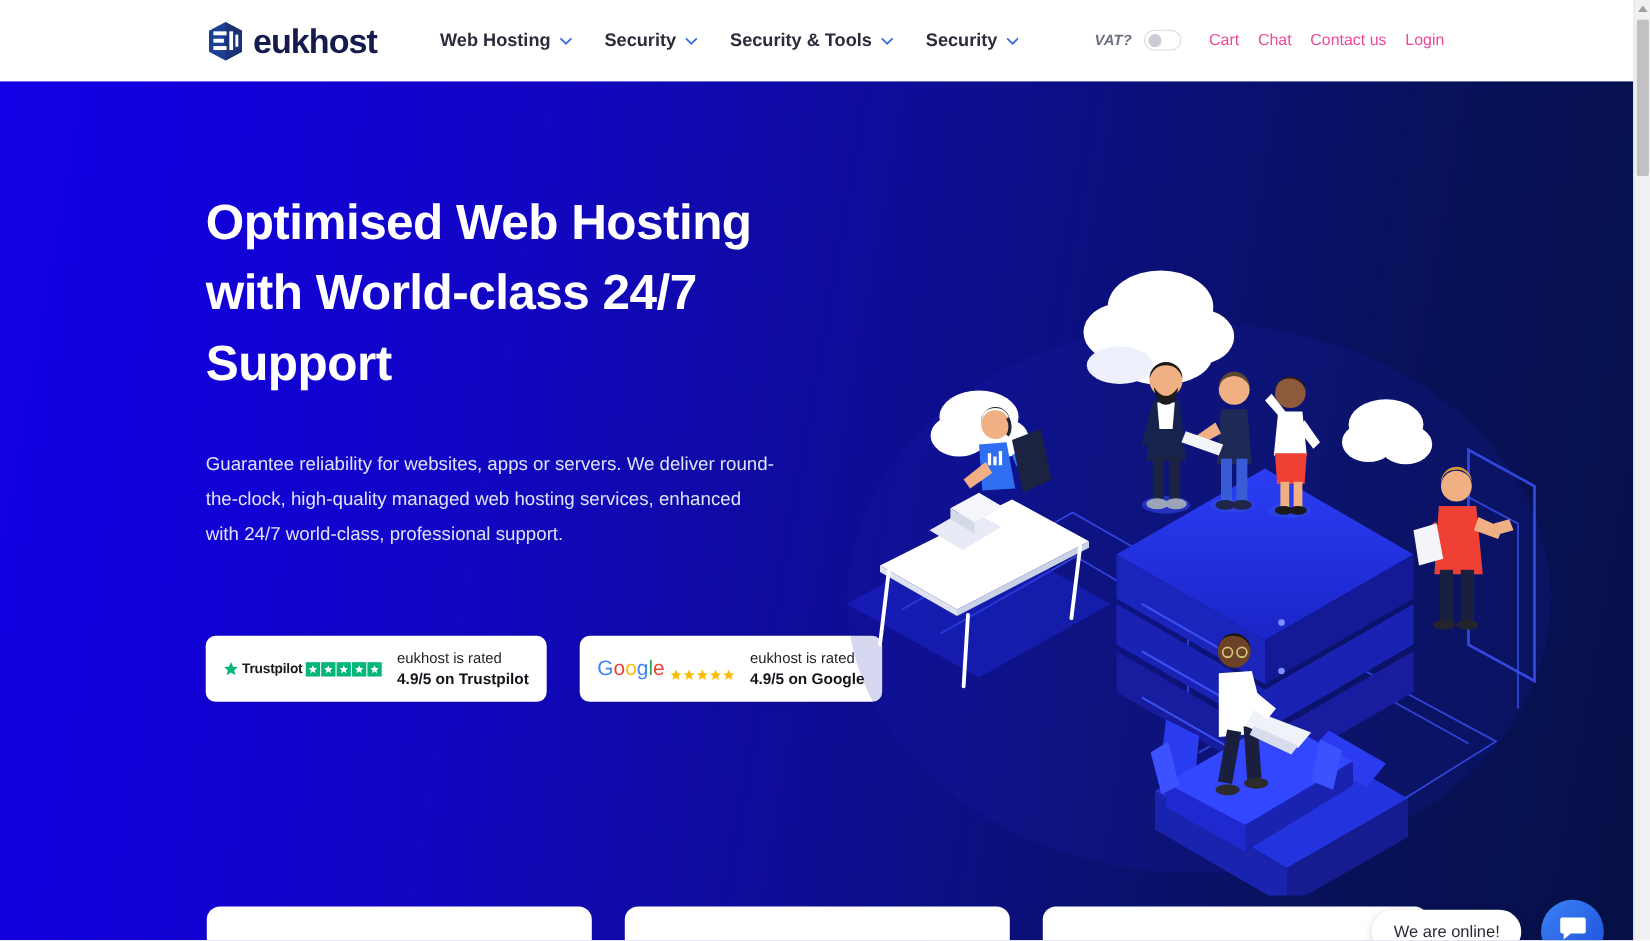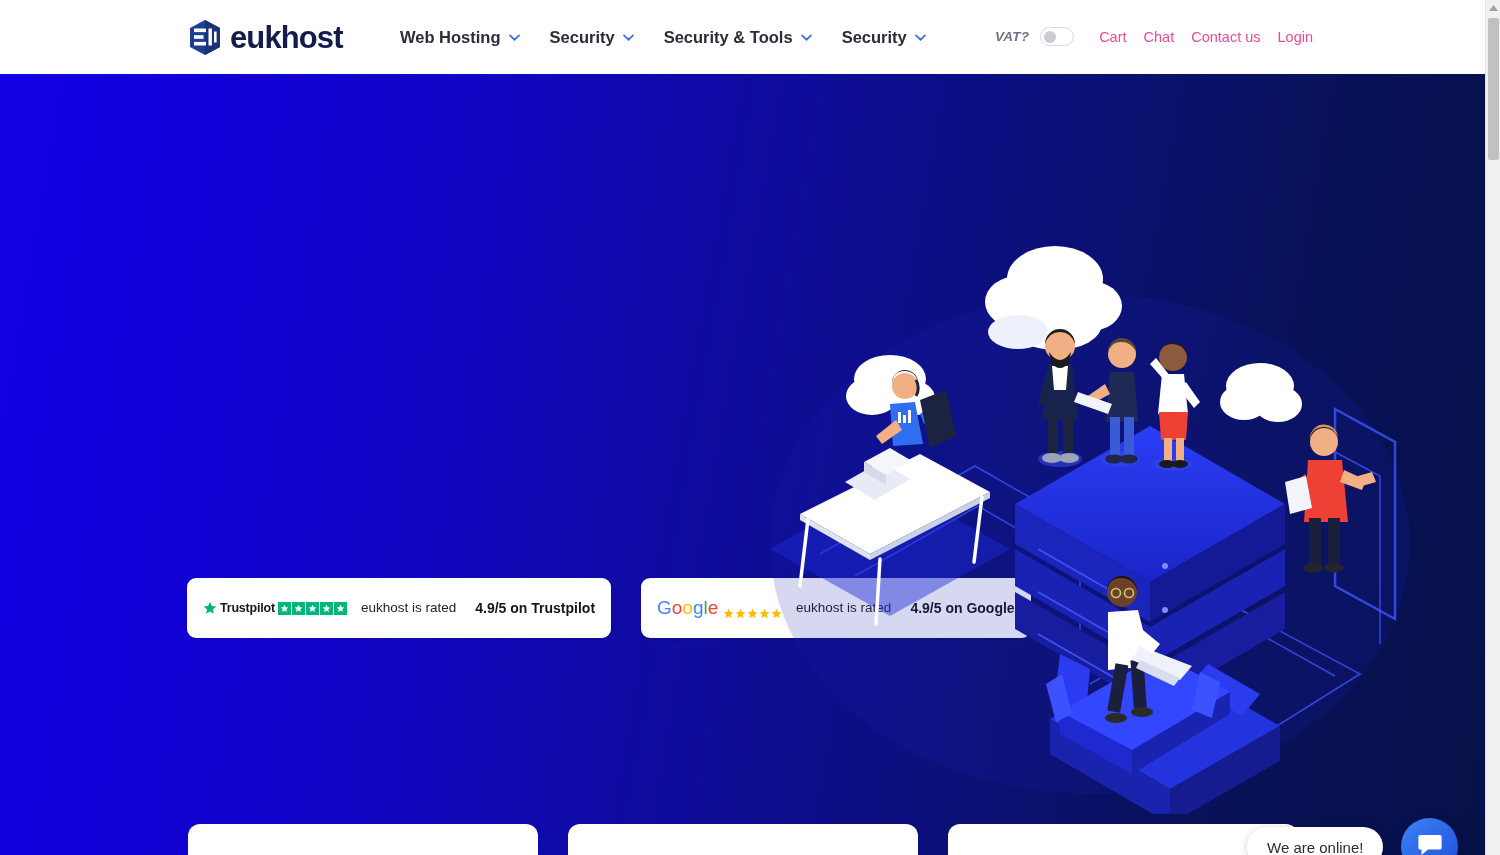--- a/index.html
+++ b/index.html
@@ -94,21 +94,21 @@
   }
   .badge-logo { display: flex; flex-direction: row; align-items: flex-end; gap: 3px; }
   .tp-top { display: flex; align-items: center; gap: 3px; }
   .tp-name { font-size: 12.5px; font-weight: bold; color: #191919; letter-spacing: -.2px; }
   .tp-stars { display: flex; gap: 1px; }
   .tp-star {
     width: 13px; height: 13px; background: #00b67a;
     display: flex; align-items: center; justify-content: center;
   }
   .goog-stars { display: flex; gap: 1px; margin-left: 1px; }
-  .badge-txt { display: flex; flex-direction: row; justify-content: center; gap: 19px; }
+  .badge-txt { display: flex; flex-direction: column; justify-content: center; gap: 3px; }
   .badge-l1 { font-size: 13.5px; color: #23242a; line-height: 15px; }
   .badge-l2 { font-size: 14px; font-weight: bold; color: #14151a; line-height: 16px; }
 
   
   #illo { position: absolute; left: 760px; top: 140px; width: 660px; height: 600px; }
 
   
   .bcard {
     position: absolute; top: 750px; height: 120px;
     background: #ffffff; border-radius: 12px;
@@ -213,20 +213,24 @@
         </div>
         <a class="util-link">Cart</a>
         <a class="util-link">Chat</a>
         <a class="util-link">Contact us</a>
         <a class="util-link">Login</a>
       </div>
     </div>
 
     <div id="hero">
 
+      <div class="hero-copy">
+        <h1 class="hero-title">Optimised Web Hosting with World-class 24/7 Support</h1>
+        <p class="hero-sub">Guarantee reliability for websites, apps or servers. We deliver round-the-clock, high-quality managed web hosting services, enhanced with 24/7 world-class, professional support.</p>
+      </div>
 
       <div class="badges">
 
         <div class="badge">
           <div class="badge-logo">
             <div class="tp-top">
               <svg width="14" height="14" viewBox="0 0 14 14">
                 <path d="M7 .8 L8.85 5.1 L13.3 5.45 L9.9 8.4 L10.95 12.8 L7 10.45 L3.05 12.8 L4.1 8.4 L.7 5.45 L5.15 5.1 Z" fill="#00b67a"></path>
               </svg>
               <span class="tp-name">Trustpilot</span>

